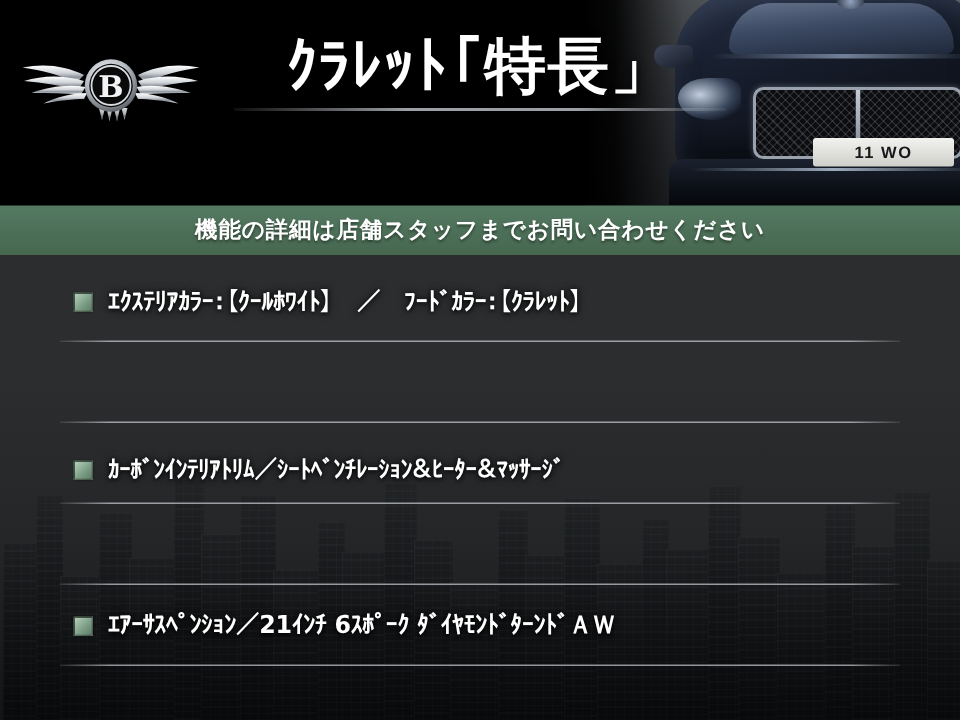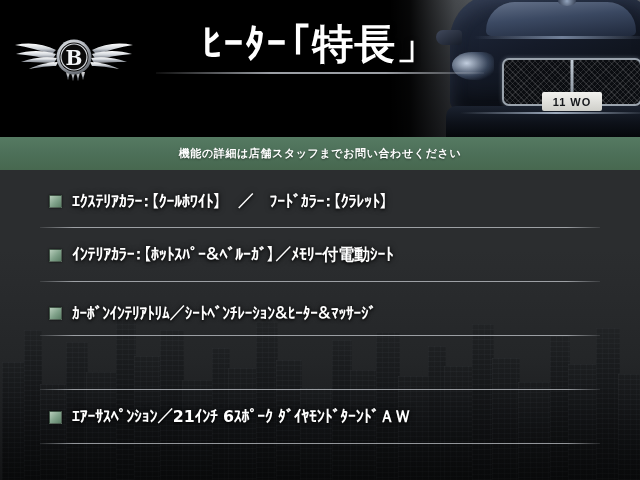--- a/index.html
+++ b/index.html
@@ -62,21 +62,21 @@
     border-radius:50% 30% 40% 55%;
     background:radial-gradient(ellipse at 35% 40%, rgba(225,238,255,.85), rgba(120,145,180,.35) 55%, rgba(25,32,45,.15) 80%);
     filter:blur(.4px);
   }
   .car-mirror{
     position:absolute;left:46px;top:30px;width:26px;height:15px;
     border-radius:7px 4px 4px 8px;
     background:linear-gradient(150deg,#41495c,#161c28);
   }
   .car-plate{
-    position:absolute;left:152px;top:92px;width:60px;height:19px;
+    position:absolute;left:152px;top:92px;width:94px;height:19px;
     background:linear-gradient(to bottom,#f2f2ef,#cfcfca);
     border-radius:2px;
     display:flex;align-items:center;justify-content:center;
     letter-spacing:1px;
   }
   .car-plate span{
     font-size:11px;font-weight:bold;color:#16181c;
     font-family:"Liberation Sans",sans-serif;
   }
   .car-bumper{
@@ -131,21 +131,21 @@
     text-shadow:0 2px 5px rgba(0,0,0,.95);
   }
 
   
   .green-band{
     position:absolute;left:0;top:137px;width:640px;height:33px;
     background:linear-gradient(to bottom,#557a62 0%,#4d7059 48%,#47684f 100%);
     display:flex;align-items:center;justify-content:center;
   }
   .green-band-text{
-    color:#ffffff;font-size:11px;font-weight:bold;letter-spacing:.6px;
+    color:#ffffff;font-size:15px;font-weight:bold;letter-spacing:.6px;
     font-family:"DejaVu Sans","Liberation Sans",sans-serif;
     text-shadow:0 1px 2px rgba(0,0,0,.45);
     white-space:nowrap;
   }
 
   
   .body-area{
     position:absolute;left:0;top:170px;width:640px;height:310px;
     overflow:hidden;background:#2b2d2f;
   }
@@ -272,21 +272,21 @@
 
           <circle cx="64" cy="29" r="17.5" fill="url(#badge)"></circle>
           <circle cx="64" cy="29" r="14.5" fill="#0a0a0a"></circle>
           <circle cx="64" cy="29" r="13" fill="none" stroke="#d7dbe0" stroke-width="1.2"></circle>
           <text x="64" y="36.5" text-anchor="middle" font-family="DejaVu Serif, serif" font-size="20" font-weight="bold" fill="#f2f4f6">B</text>
         </svg>
       </div>
     </div>
 
     <div class="title-stack">
-      <div class="title-jp">ﾋｰﾀｰ「特長」</div>
+      <div class="title-jp">ｸﾗﾚｯﾄ「特長」</div>
       <div class="title-rule"></div>
     </div>
   </div>
 
   <div class="green-band">
     <div class="green-band-text">機能の詳細は店舗スタッフまでお問い合わせください</div>
   </div>
 
   <div class="body-area">
 
@@ -322,24 +322,20 @@
     <div class="city-veil"></div>
 
     <div class="feature-list">
 
       <div class="feature-row" style="top:4px;">
         <span class="bullet"></span>
         <span class="feature-text" style="transform:translateY(-50%) scaleX(.97);">ｴｸｽﾃﾘｱｶﾗｰ：【ｸｰﾙﾎﾜｲﾄ】　／　ﾌｰﾄﾞｶﾗｰ：【ｸﾗﾚｯﾄ】</span>
       </div>
       <div class="divider" style="top:57px;"></div>
 
-      <div class="feature-row" style="top:58px;">
-        <span class="bullet"></span>
-        <span class="feature-text" style="transform:translateY(-50%) scaleX(.97);">ｲﾝﾃﾘｱｶﾗｰ：【ﾎｯﾄｽﾊﾟｰ＆ﾍﾞﾙｰｶﾞ】／ﾒﾓﾘｰ付電動ｼｰﾄ</span>
-      </div>
       <div class="divider" style="top:111px;"></div>
 
       <div class="feature-row" style="top:116px;">
         <span class="bullet"></span>
         <span class="feature-text" style="transform:translateY(-50%) scaleX(.93);">ｶｰﾎﾞﾝｲﾝﾃﾘｱﾄﾘﾑ／ｼｰﾄﾍﾞﾝﾁﾚｰｼｮﾝ＆ﾋｰﾀｰ＆ﾏｯｻｰｼﾞ</span>
       </div>
       <div class="divider" style="top:165px;"></div>
 
       <div class="divider" style="top:219px;"></div>
 

